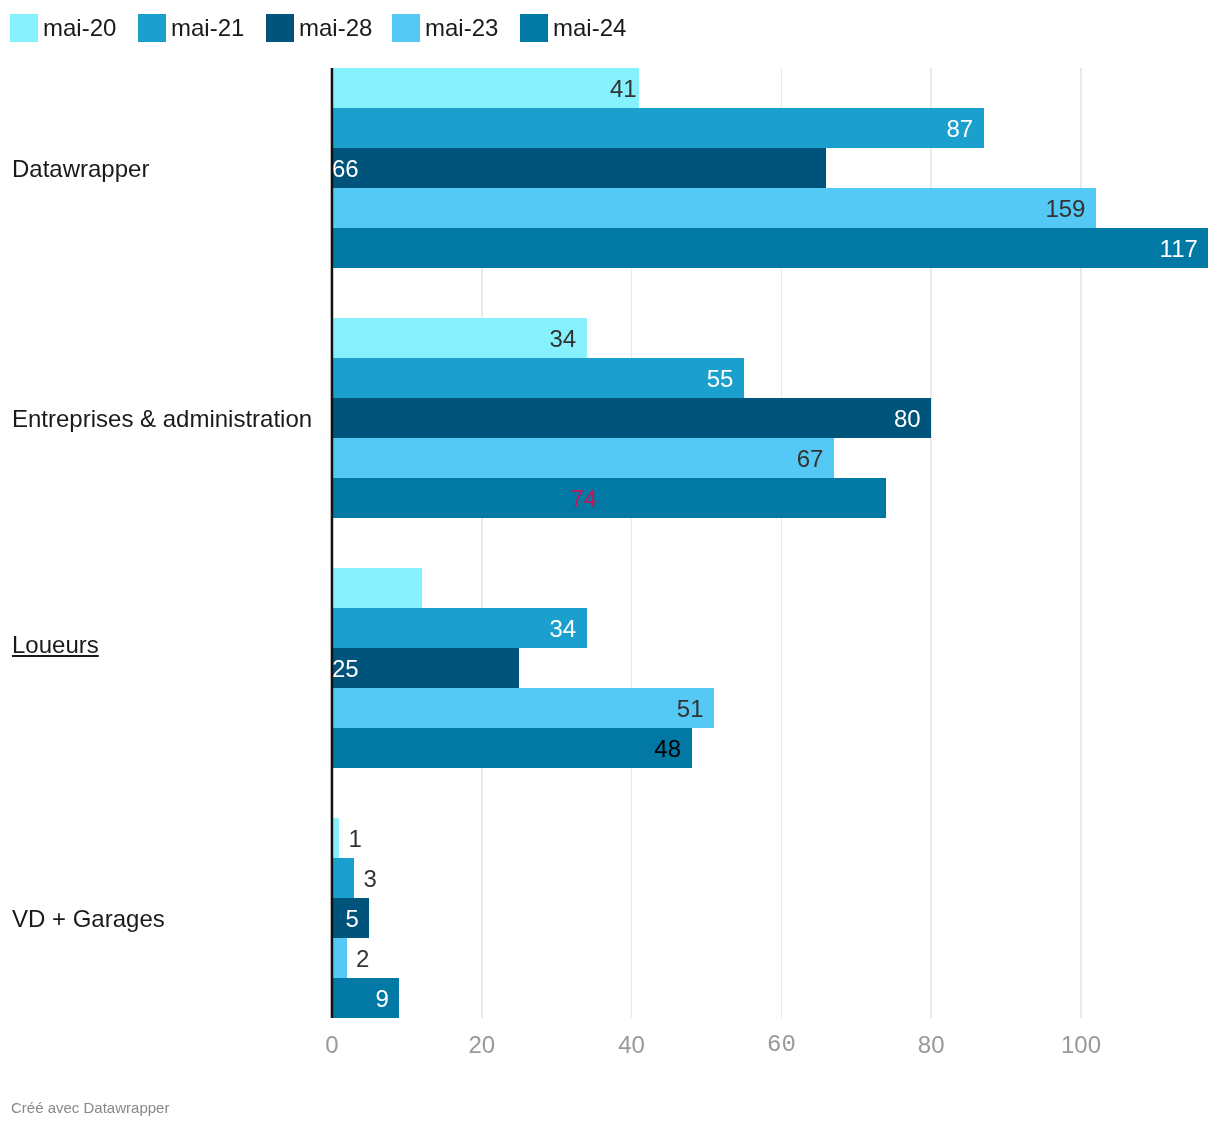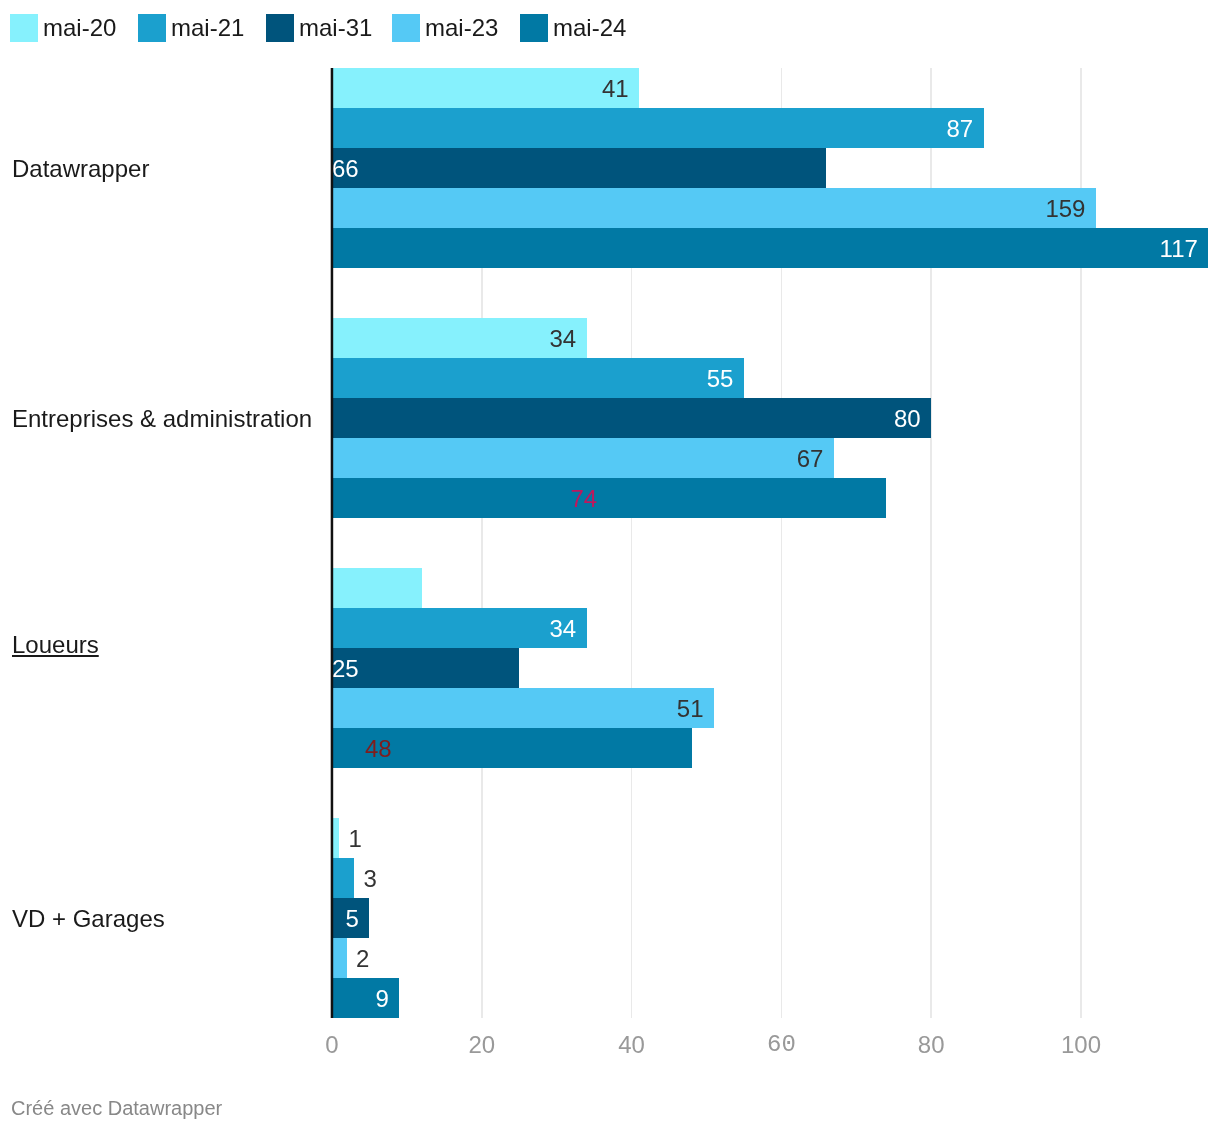--- a/index.html
+++ b/index.html
@@ -13,57 +13,57 @@
   .legend-label{position:absolute;left:33px;top:0px;height:28px;line-height:28px;
                 font-size:24px;color:#1a1a1a;white-space:nowrap;}
   .gridline{position:absolute;width:1.5px;background:#e9e9e9;}
   .zeroline{position:absolute;width:2px;background:#111111;box-shadow:-0.6px 0 0 rgba(17,17,17,0.5),0.6px 0 0 rgba(17,17,17,0.35);}
   .bar{position:absolute;height:40px;}
   .bar-label{position:absolute;height:40px;line-height:42px;font-size:24px;white-space:nowrap;}
   .cat-label{position:absolute;font-size:24px;color:#1a1a1a;white-space:nowrap;
              height:28px;line-height:28px;}
   .tick-label{position:absolute;font-size:24px;color:#999999;white-space:nowrap;
               text-align:center;height:26px;line-height:26px;}
-  .footer{position:absolute;left:11px;font-size:20px;color:#888888;
+  .footer{position:absolute;left:11px;font-size:15px;color:#888888;
           height:24px;line-height:24px;white-space:nowrap;}
 </style>
 </head>
 <body>
 
 <div id="root">
   <div id="legend">
       <div class="legend-item" style="left: 10px;">
         <div class="legend-swatch" style="background: rgb(134, 241, 253);"></div>
         <div class="legend-label">mai-20</div>
       </div>
       <div class="legend-item" style="left: 138px;">
         <div class="legend-swatch" style="background: rgb(27, 160, 206);"></div>
         <div class="legend-label">mai-21</div>
       </div>
       <div class="legend-item" style="left: 266px;">
         <div class="legend-swatch" style="background: rgb(0, 84, 124);"></div>
-        <div class="legend-label">mai-31</div>
+        <div class="legend-label">mai-28</div>
       </div>
       <div class="legend-item" style="left: 392px;">
         <div class="legend-swatch" style="background: rgb(85, 201, 245);"></div>
         <div class="legend-label">mai-23</div>
       </div>
       <div class="legend-item" style="left: 520px;">
         <div class="legend-swatch" style="background: rgb(1, 121, 164);"></div>
         <div class="legend-label">mai-24</div>
       </div>
     </div>
   <div id="plot">
       <div class="gridline" style="left: 481.05px; top: 68px; height: 950px;"></div>
       <div class="gridline" style="left: 630.85px; top: 68px; height: 950px;"></div>
       <div class="gridline" style="left: 780.65px; top: 68px; height: 950px;"></div>
       <div class="gridline" style="left: 930.45px; top: 68px; height: 950px;"></div>
       <div class="gridline" style="left: 1080.25px; top: 68px; height: 950px;"></div>
       <div class="bar" style="left: 332px; top: 68px; width: 307.09px; background: rgb(134, 241, 253);"></div>
-      <div class="bar-label" style="top: 68px; left: 332px; width: 296.59px; text-align: right; color: rgb(51, 51, 51);">41</div>
+      <div class="bar-label" style="top: 68px; left: 332px; width: 296.59px; text-align: right; color: rgb(51, 51, 51); padding-left: 8px;">41</div>
       <div class="bar" style="left: 332px; top: 108px; width: 651.63px; background: rgb(27, 160, 206);"></div>
       <div class="bar-label" style="top: 108px; left: 332px; width: 641.13px; text-align: right; color: rgb(255, 255, 255);">87</div>
       <div class="bar" style="left: 332px; top: 148px; width: 494.34px; background: rgb(0, 84, 124);"></div>
       <div class="bar-label" style="top: 148px; left: 332px; width: 483.84px; text-align: left; color: rgb(255, 255, 255);">66</div>
       <div class="bar" style="left: 332px; top: 188px; width: 763.98px; background: rgb(85, 201, 245);"></div>
       <div class="bar-label" style="top: 188px; left: 332px; width: 753.48px; text-align: right; color: rgb(51, 51, 51);">159</div>
       <div class="bar" style="left: 332px; top: 228px; width: 876.33px; background: rgb(1, 121, 164);"></div>
       <div class="bar-label" style="top: 228px; left: 332px; width: 865.83px; text-align: right; color: rgb(255, 255, 255);">117</div>
       <div class="cat-label" style="left: 12px; top: 155px;">Datawrapper</div>
       <div class="bar" style="left: 332px; top: 318px; width: 254.66px; background: rgb(134, 241, 253);"></div>
@@ -79,21 +79,21 @@
       <div class="cat-label" style="left: 12px; top: 405px;">Entreprises &amp; administration</div>
       <div class="bar" style="left: 332px; top: 568px; width: 89.88px; background: rgb(134, 241, 253);"></div>
       <div class="bar-label" style="top: 568px; left: 332px; width: 79.38px; text-align: center; color: rgb(51, 51, 51); margin-top: 48px;">12</div>
       <div class="bar" style="left: 332px; top: 608px; width: 254.66px; background: rgb(27, 160, 206);"></div>
       <div class="bar-label" style="top: 608px; left: 332px; width: 244.16px; text-align: right; color: rgb(255, 255, 255);">34</div>
       <div class="bar" style="left: 332px; top: 648px; width: 187.25px; background: rgb(0, 84, 124);"></div>
       <div class="bar-label" style="top: 648px; left: 332px; width: 176.75px; text-align: left; color: rgb(255, 255, 255);">25</div>
       <div class="bar" style="left: 332px; top: 688px; width: 381.99px; background: rgb(85, 201, 245);"></div>
       <div class="bar-label" style="top: 688px; left: 332px; width: 371.49px; text-align: right; color: rgb(51, 51, 51);">51</div>
       <div class="bar" style="left: 332px; top: 728px; width: 359.52px; background: rgb(1, 121, 164);"></div>
-      <div class="bar-label" style="top: 728px; left: 332px; width: 349.02px; text-align: left; color: #7f1d1d; padding-left: 33px;">48</div>
+      <div class="bar-label" style="top: 728px; left: 332px; width: 349.02px; text-align: right; color: #000000;">48</div>
       <div class="cat-label" style="left: 12px; top: 631px; text-decoration: underline;">Loueurs</div>
       <div class="bar" style="left: 332px; top: 818px; width: 7.49px; background: rgb(134, 241, 253);"></div>
       <div class="bar-label" style="top: 818px; left: 348.49px; color: rgb(51, 51, 51);">1</div>
       <div class="bar" style="left: 332px; top: 858px; width: 22.47px; background: rgb(27, 160, 206);"></div>
       <div class="bar-label" style="top: 858px; left: 363.47px; color: rgb(51, 51, 51);">3</div>
       <div class="bar" style="left: 332px; top: 898px; width: 37.45px; background: rgb(0, 84, 124);"></div>
       <div class="bar-label" style="top: 898px; left: 332px; width: 26.95px; text-align: right; color: rgb(255, 255, 255);">5</div>
       <div class="bar" style="left: 332px; top: 938px; width: 14.98px; background: rgb(85, 201, 245);"></div>
       <div class="bar-label" style="top: 938px; left: 355.98px; color: rgb(51, 51, 51);">2</div>
       <div class="bar" style="left: 332px; top: 978px; width: 67.41px; background: rgb(1, 121, 164);"></div>

